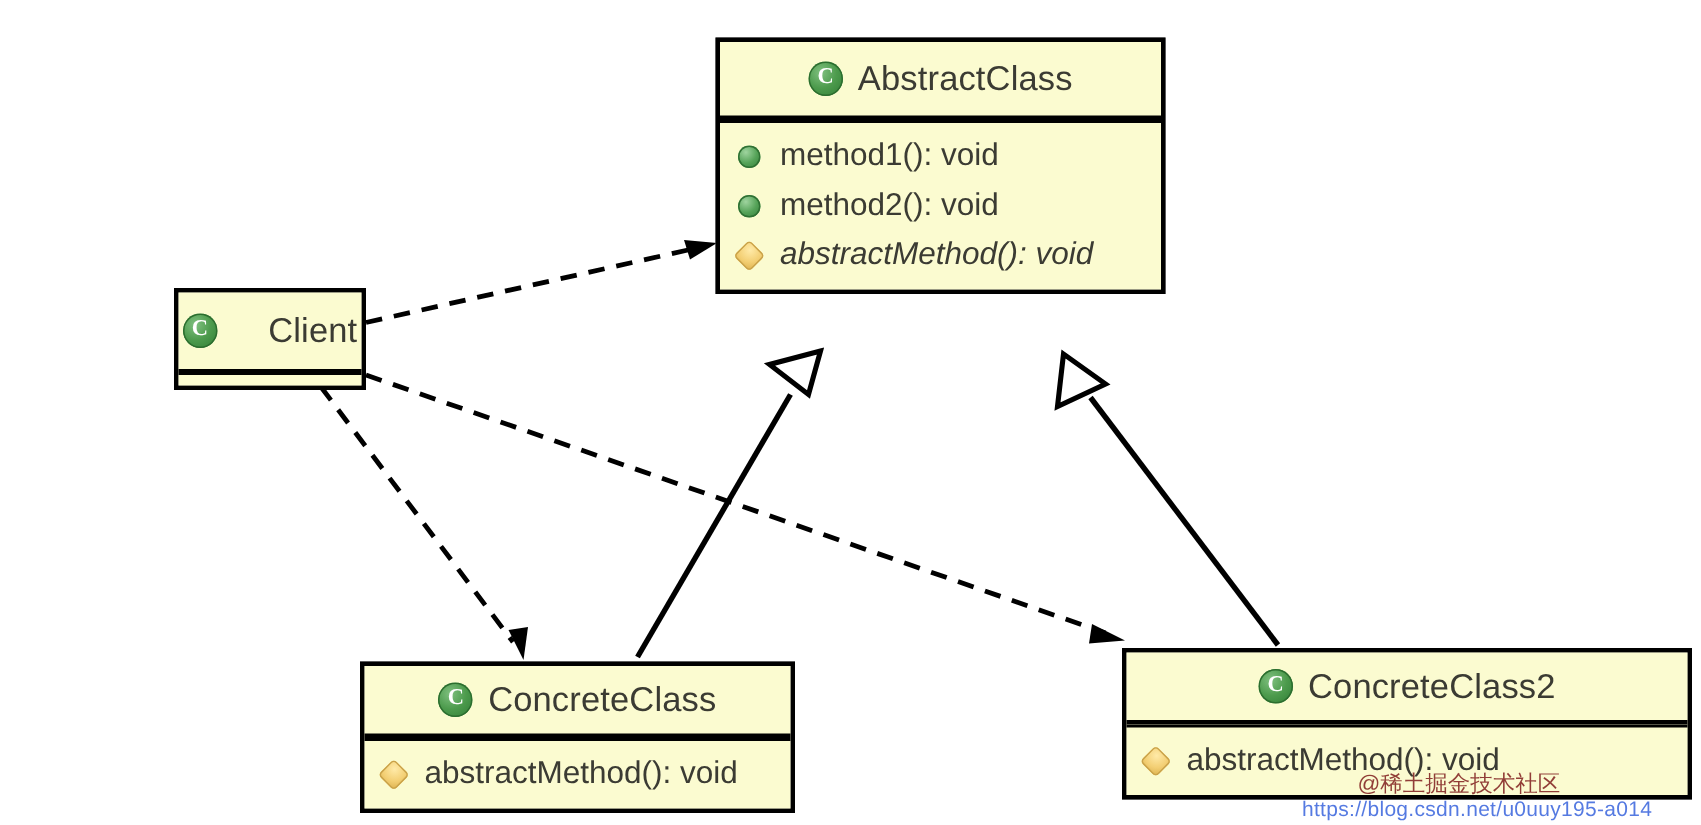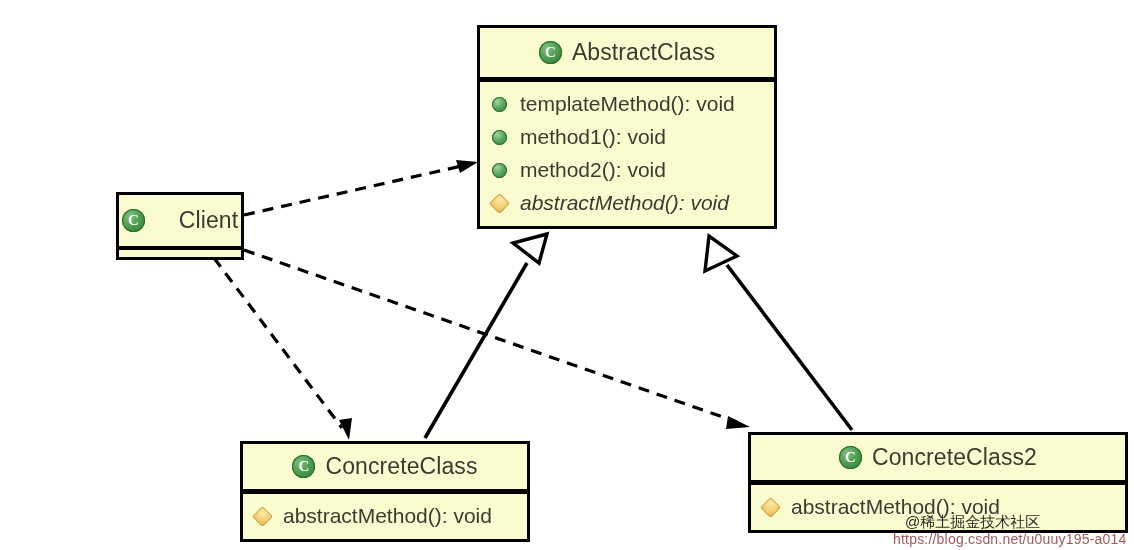--- a/index.html
+++ b/index.html
@@ -116,28 +116,28 @@
   .watermark {
     position: absolute;
     z-index: 9;
     pointer-events: none;
     white-space: nowrap;
   }
   .wm-main {
     left: 905px;
     top: 513px;
     font-size: 15px;
-    color: #000000;
+    color: #7f1d1d;
     opacity: 0.85;
   }
   .wm-url {
-    left: 893px;
+    left: 868px;
     top: 531px;
     font-size: 14px;
-    color: #7f1d1d;
+    color: #1d4ed8;
     opacity: 0.75;
     letter-spacing: 0.2px;
   }
 </style>
 </head>
 <body>
 
 <div id="canvas">
 
   <svg class="edges" viewBox="0 0 1134 550" xmlns="http://www.w3.org/2000/svg">
@@ -177,24 +177,20 @@
   </div>
 
   <div class="uml-class" style="left:477px; top:25px; width:300px;">
     <div class="uml-header" style="height:52px;">
       <span class="class-icon"></span>
       <span class="uml-title">AbstractClass</span>
     </div>
     <div class="uml-compartment">
       <div class="uml-member">
         <span class="method-icon"></span>
-        <span>templateMethod(): void</span>
-      </div>
-      <div class="uml-member">
-        <span class="method-icon"></span>
         <span>method1(): void</span>
       </div>
       <div class="uml-member">
         <span class="method-icon"></span>
         <span>method2(): void</span>
       </div>
       <div class="uml-member abstract">
         <span class="abstract-icon"></span>
         <span>abstractMethod(): void</span>
       </div>

